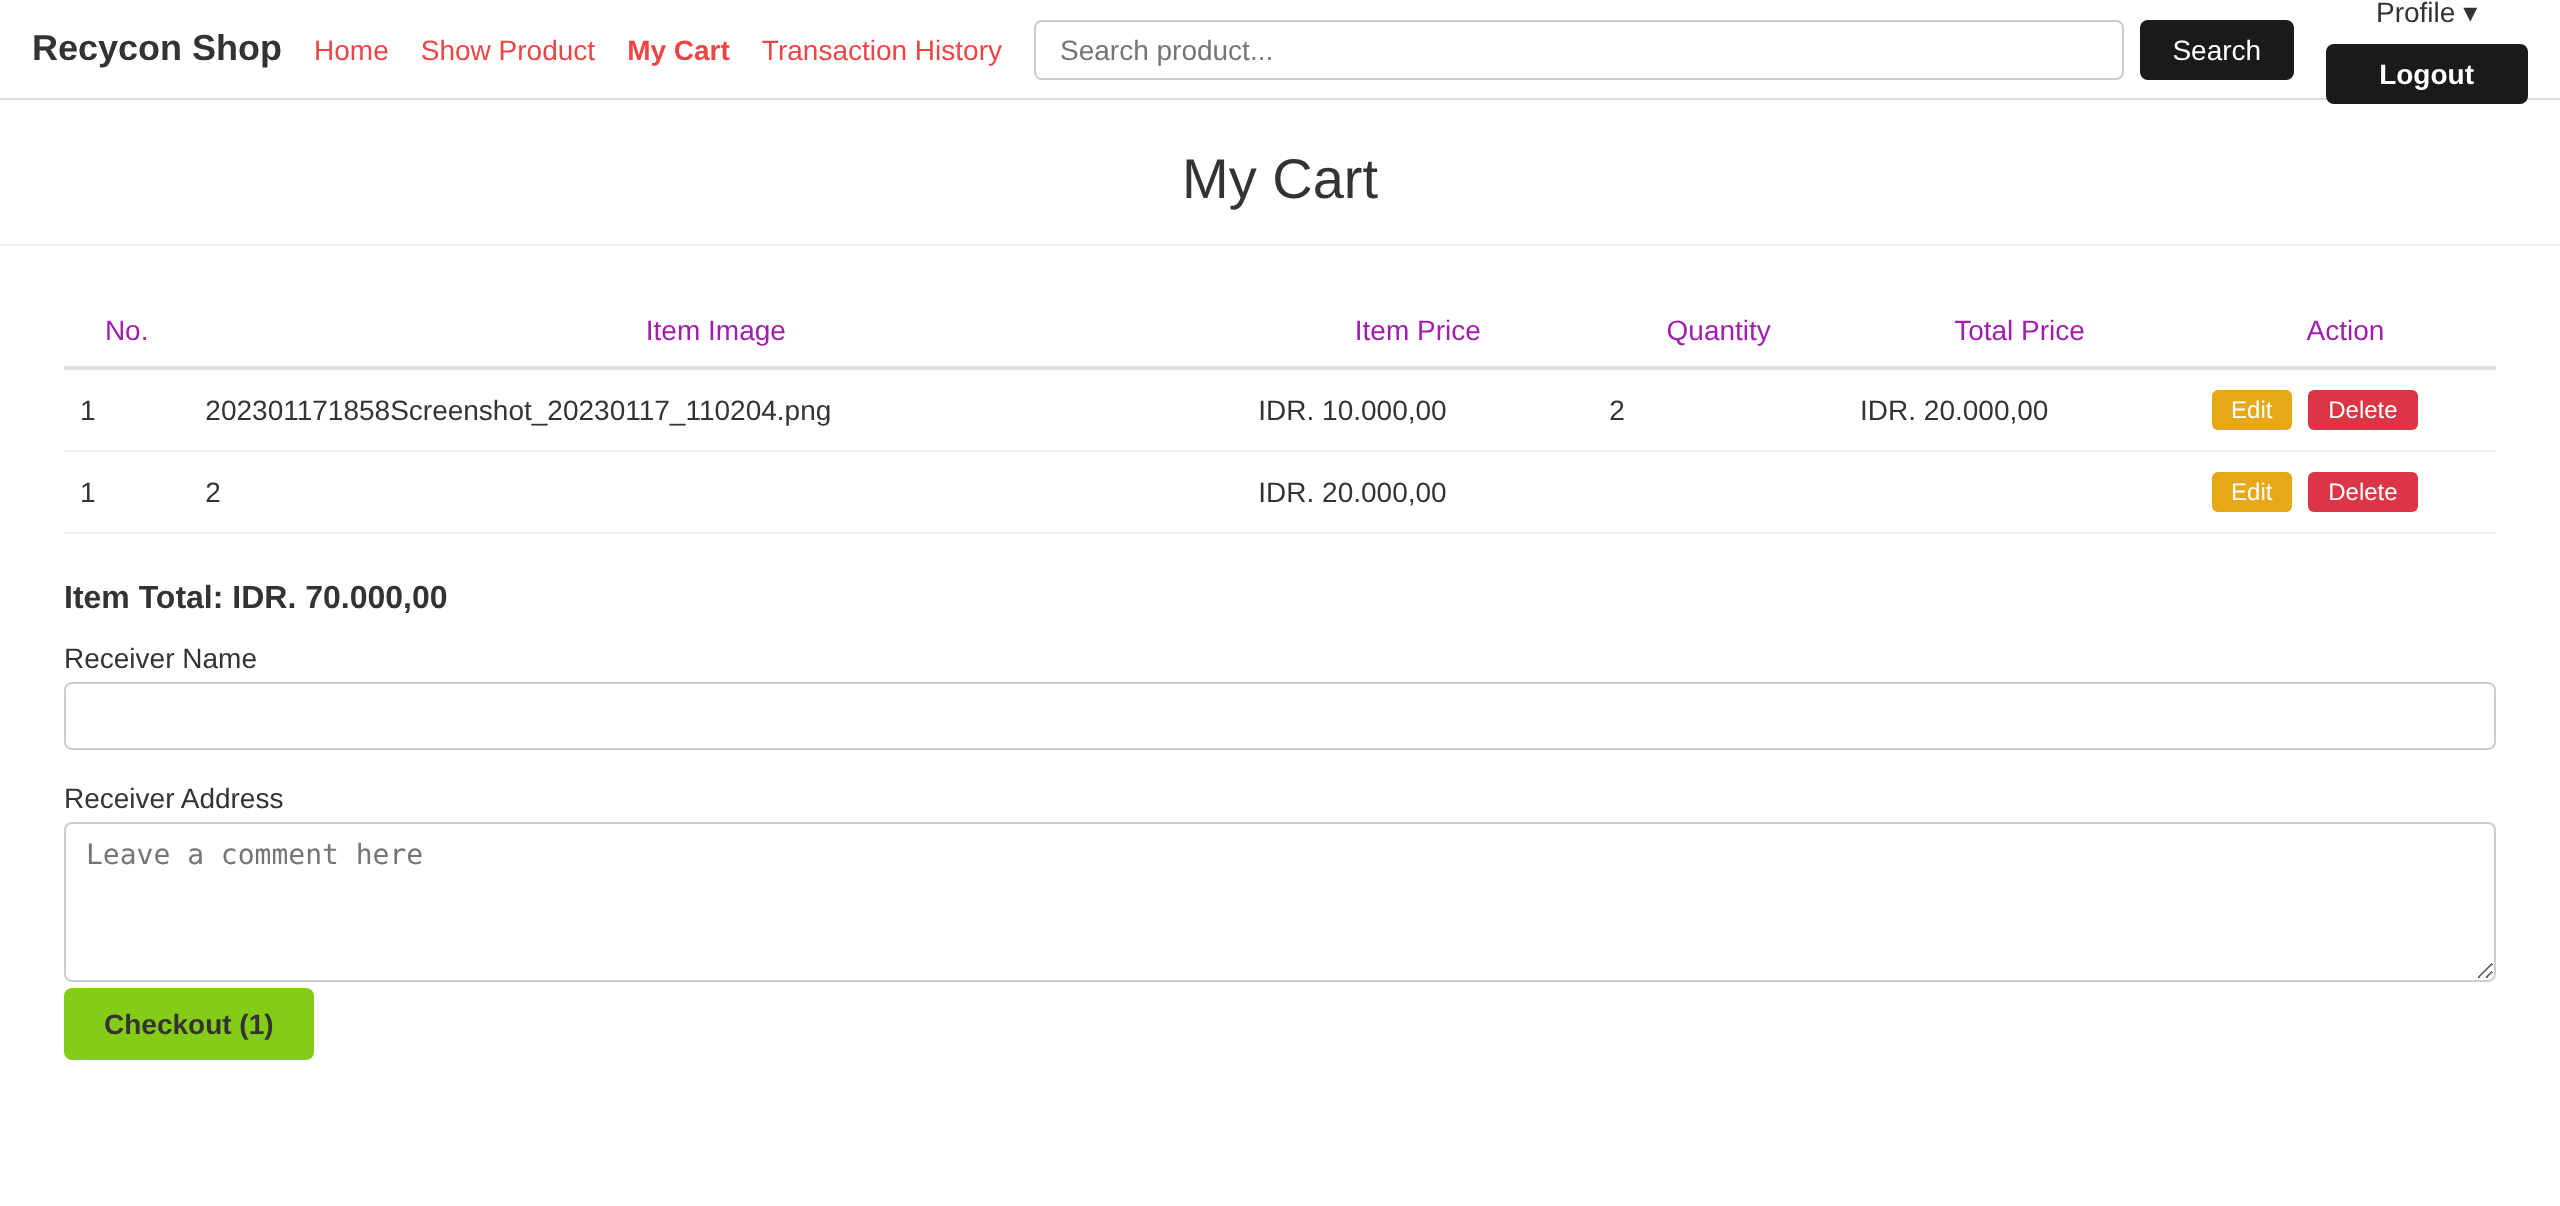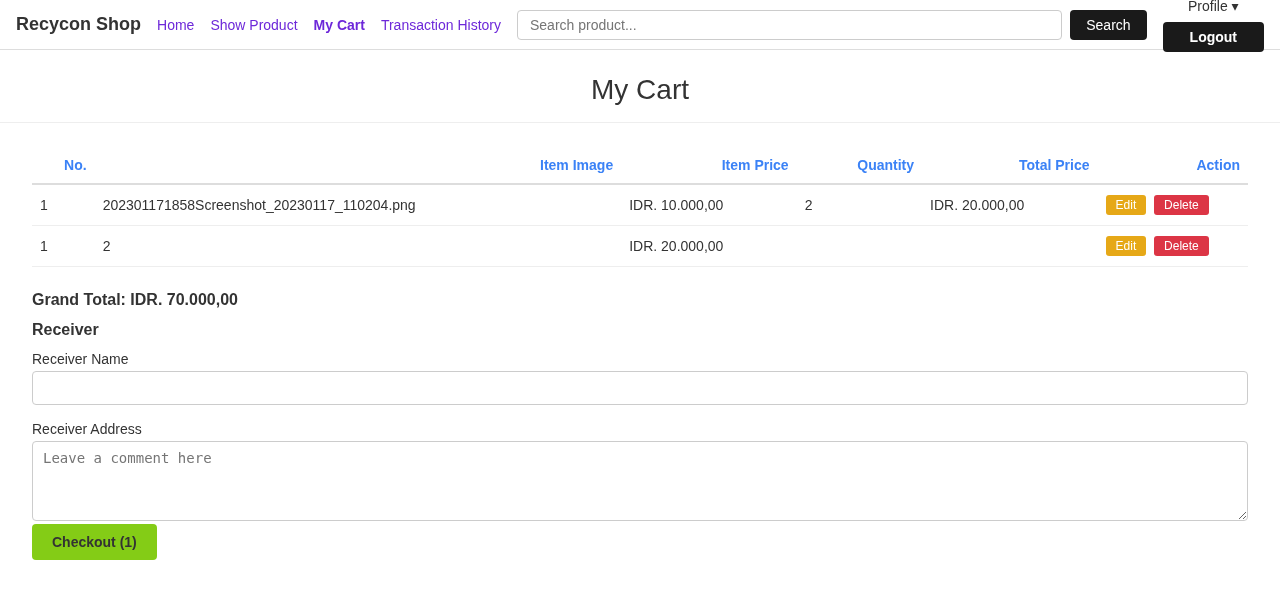--- a/index.html
+++ b/index.html
@@ -22,21 +22,21 @@
       color: #333;
       white-space: nowrap;
     }
     .navbar-links {
       display: flex;
       gap: 16px;
       align-items: center;
     }
     .navbar-links a {
       text-decoration: none;
-      color: #6d28d9;
+      color: #ef4444;
       font-size: 14px;
     }
     .navbar-links a.active {
       font-weight: bold;
     }
     .navbar-search {
       flex: 1;
       display: flex;
       align-items: center;
       gap: 8px;
@@ -103,24 +103,24 @@
     
     table {
       width: 100%;
       border-collapse: collapse;
       margin-bottom: 24px;
     }
     thead tr {
       border-bottom: 2px solid #ddd;
     }
     thead th {
-      text-align: right;
+      text-align: center;
       padding: 10px 8px;
-      font-weight: bold;
-      color: #3b82f6;
+      font-weight: normal;
+      color: #a21caf;
       font-size: 14px;
     }
     tbody tr {
       border-bottom: 1px solid #eee;
     }
     tbody td {
       padding: 10px 8px;
       font-size: 14px;
       vertical-align: middle;
     }
@@ -259,24 +259,23 @@
       <td></td>
       <td>
         <button class="btn-edit">Edit</button>
         <button class="btn-delete">Delete</button>
       </td>
     </tr>
       </tbody>
   </table>
 
   
-  <div class="grand-total">Grand Total: IDR. 70.000,00</div>
+  <div class="grand-total">Item Total: IDR. 70.000,00</div>
 
   
-  <div class="receiver-title">Receiver</div>
 
   <label class="form-label">Receiver Name</label>
   <input type="text" class="form-input" placeholder="" style="">
 
   <label class="form-label">Receiver Address</label>
   <textarea class="form-textarea" placeholder="Leave a comment here" style=""></textarea>
 
   <button class="btn-checkout">Checkout (1)</button>
 </div>
 

